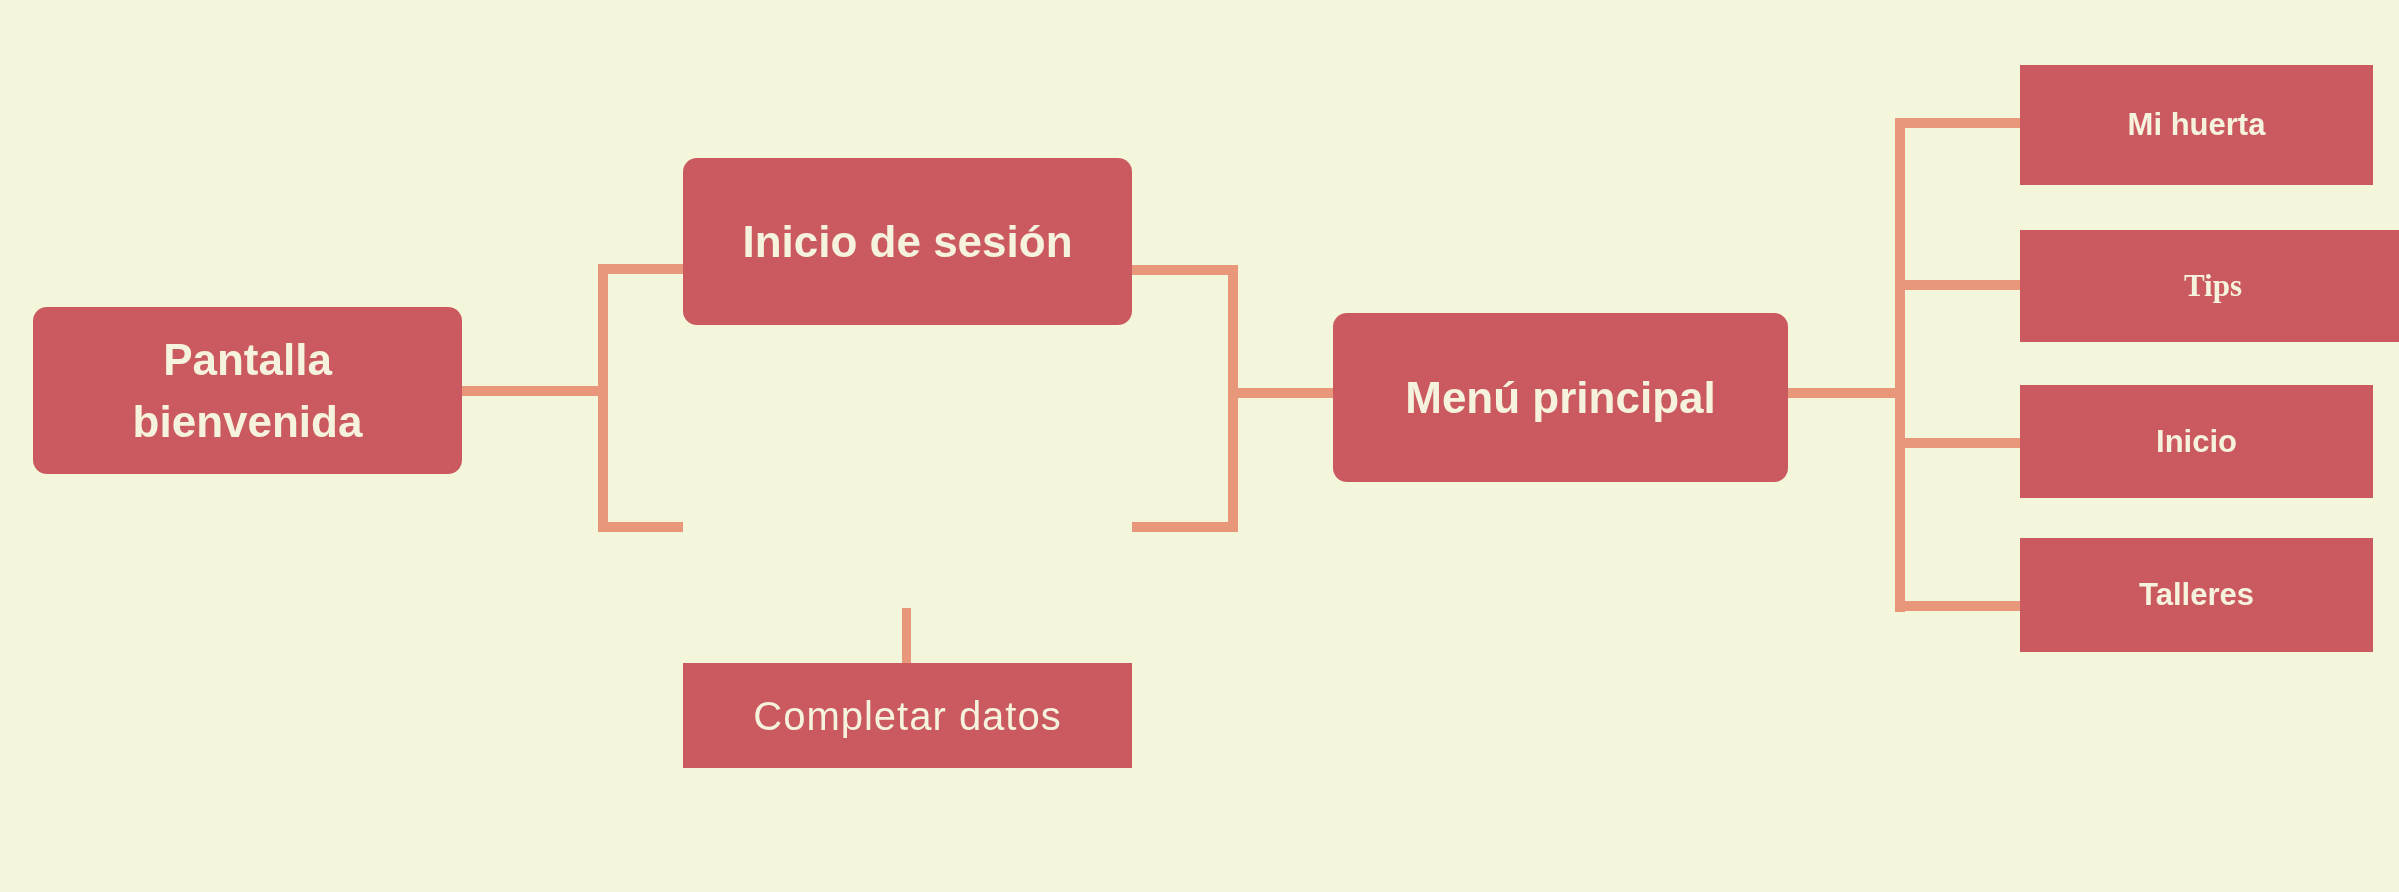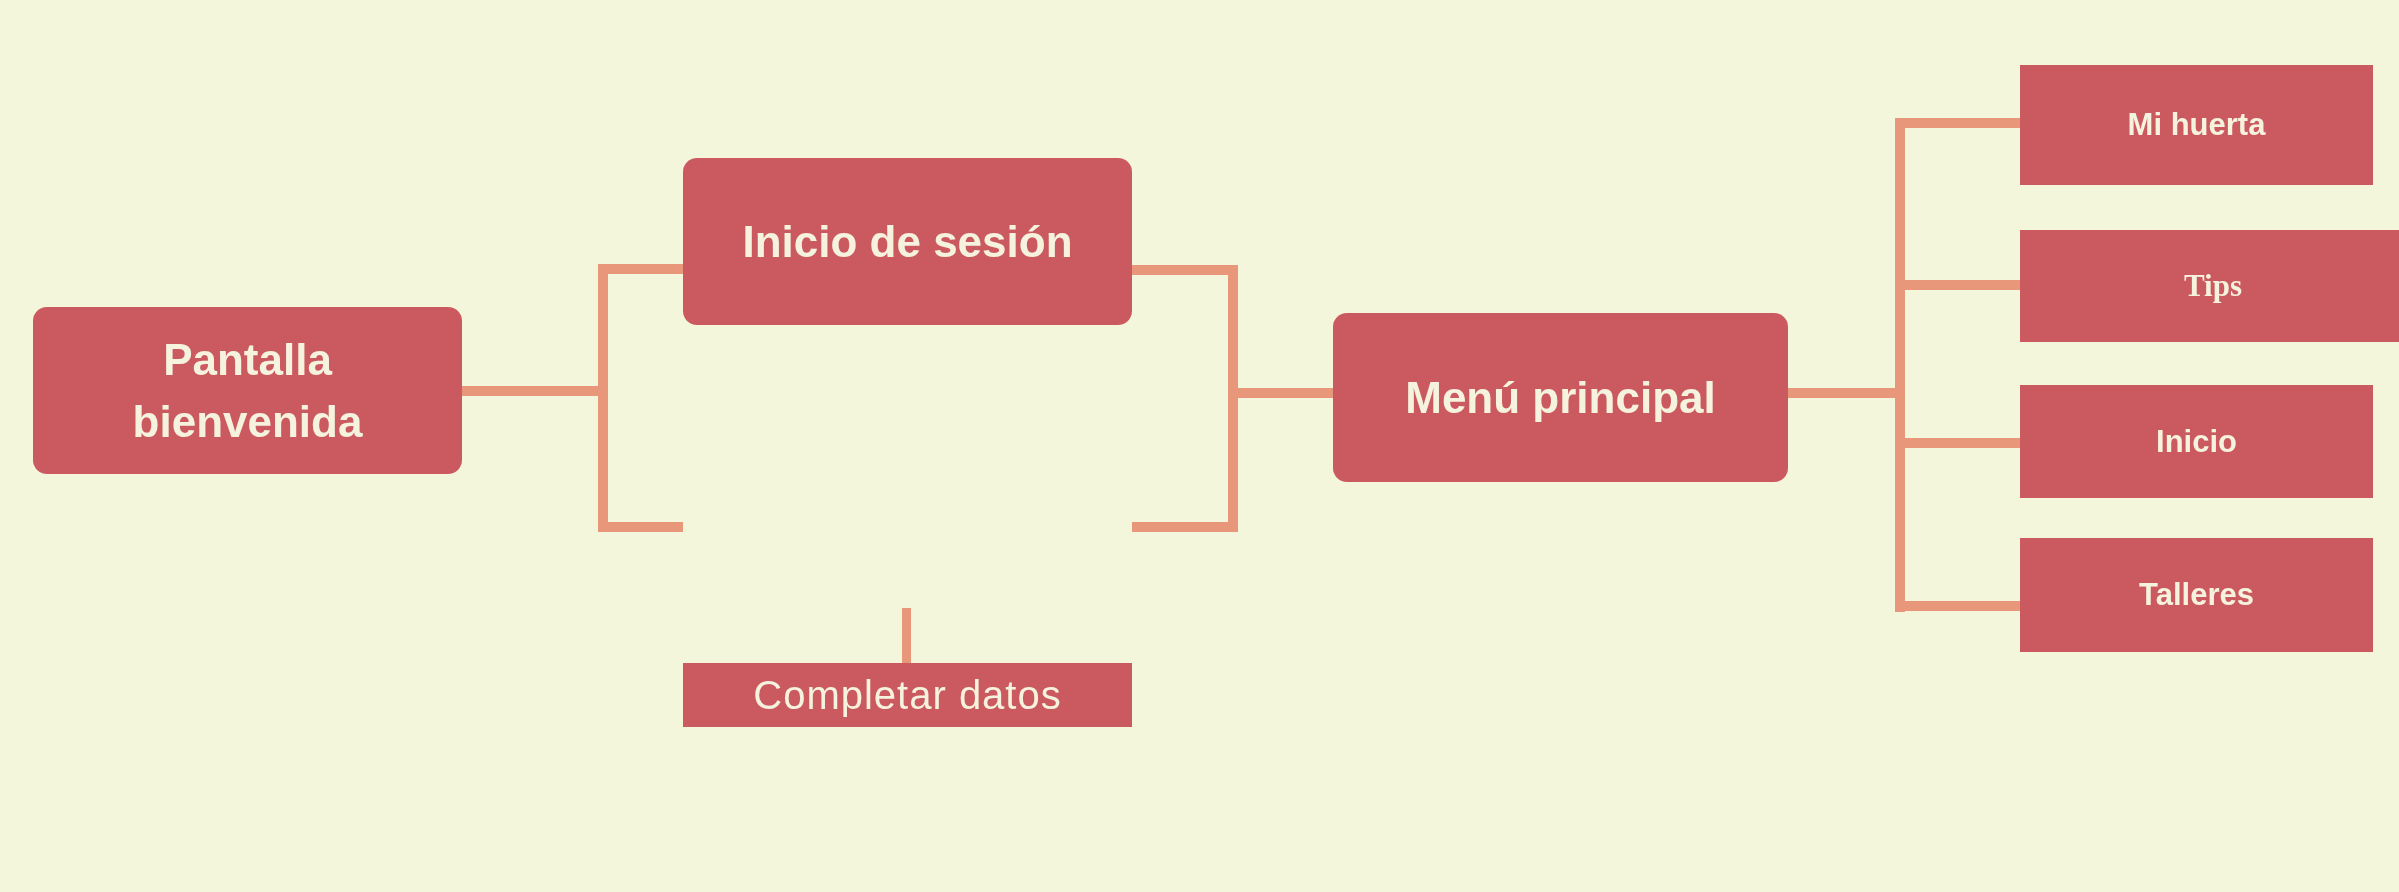--- a/index.html
+++ b/index.html
@@ -59,21 +59,21 @@
 
   <div class="node big" style="left:33px;top:307px;width:429px;height:167px;">
       <span>Pantalla bienvenida</span>
     </div>
 
   <div class="node big" style="left:683px;top:158px;width:449px;height:167px;">
       <span>Inicio de sesión</span>
     </div>
 
 
-  <div class="node light" style="left:683px;top:663px;width:449px;height:64px;">
+  <div class="node light" style="left:683px;top:663px;width:449px;height:105px;">
       <span>Completar datos</span>
     </div>
 
   <div class="node big" style="left:1333px;top:313px;width:455px;height:169px;">
       <span>Menú principal</span>
     </div>
 
   <div class="node small" style="left:2020px;top:65px;width:353px;height:120px;">
       <span>Mi huerta</span>
     </div>

